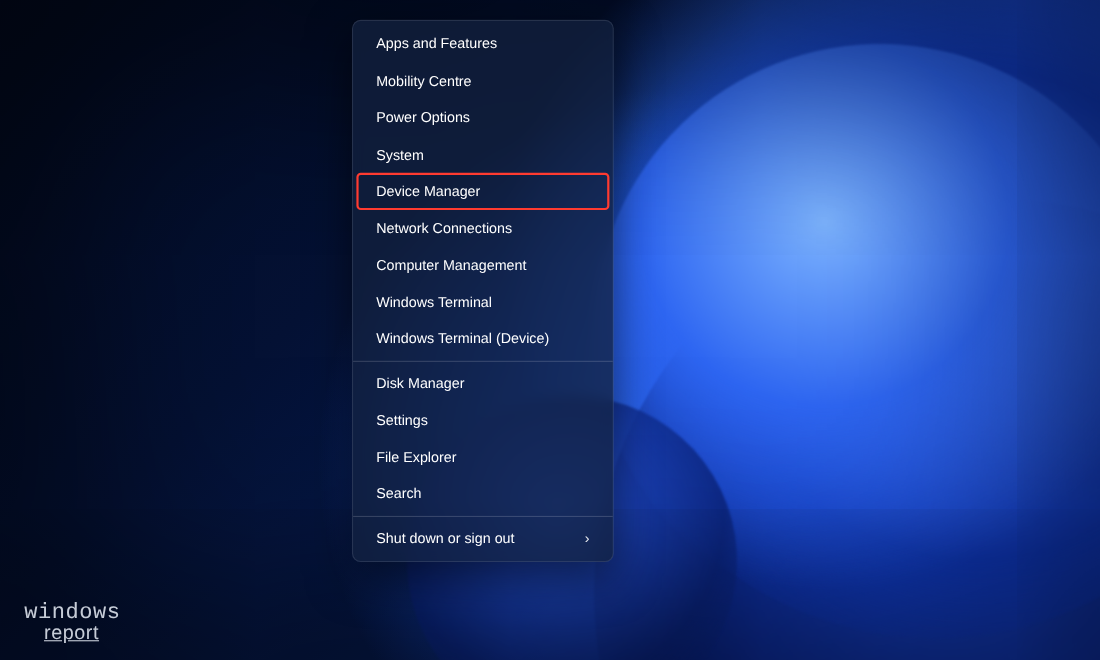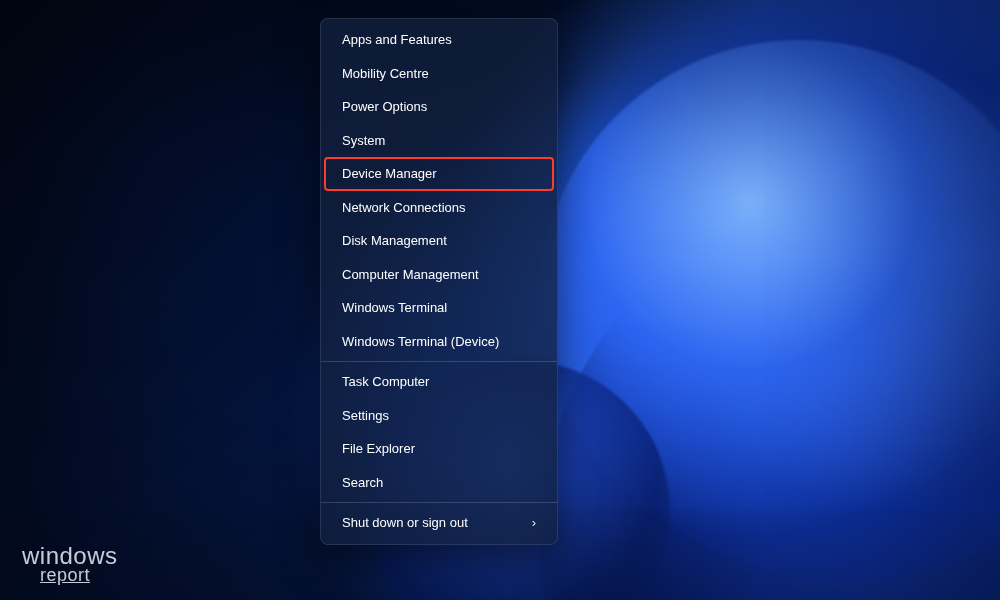--- a/index.html
+++ b/index.html
@@ -49,21 +49,21 @@
   .mi .chev{font-size:13px;color:#fff;opacity:.9;margin-left:8px;}
   .sep{height:1px;margin:3px 0;background:rgba(255,255,255,.16);}
   .hl{border:2px solid #ff3b30;border-radius:4px;}
 
   
   .watermark{
     position:absolute;left:22px;bottom:16px;color:#e9eef7;opacity:.85;
     font-family:"Segoe UI",Arial,sans-serif;font-weight:300;
     line-height:1;letter-spacing:.5px;user-select:none;
   }
-  .watermark .w1{font-size:24px;}
+  .watermark .w1{font-size:20px;font-family:Liberation Mono, monospace;}
   .watermark .w2{font-size:18px;margin-top:-2px;padding-left:18px;text-decoration:underline;}
 </style>
 </head>
 <body>
 
 <div class="desktop">
   <div class="petal p3"></div>
   <div class="petal p2"></div>
   <div class="petal p1"></div>
   <div class="petal p4"></div>
@@ -82,34 +82,31 @@
       <div class="mi">
         <span class="label">System</span>
       </div>
       <div class="mi hl">
         <span class="label">Device Manager</span>
       </div>
       <div class="mi">
         <span class="label">Network Connections</span>
       </div>
       <div class="mi">
-        <span class="label">Disk Management</span>
-      </div>
-      <div class="mi">
         <span class="label">Computer Management</span>
       </div>
       <div class="mi">
         <span class="label">Windows Terminal</span>
       </div>
       <div class="mi">
         <span class="label">Windows Terminal (Device)</span>
       </div>
       <div class="sep"></div>
       <div class="mi">
-        <span class="label">Task Computer</span>
+        <span class="label">Disk Manager</span>
       </div>
       <div class="mi">
         <span class="label">Settings</span>
       </div>
       <div class="mi">
         <span class="label">File Explorer</span>
       </div>
       <div class="mi">
         <span class="label">Search</span>
       </div>

